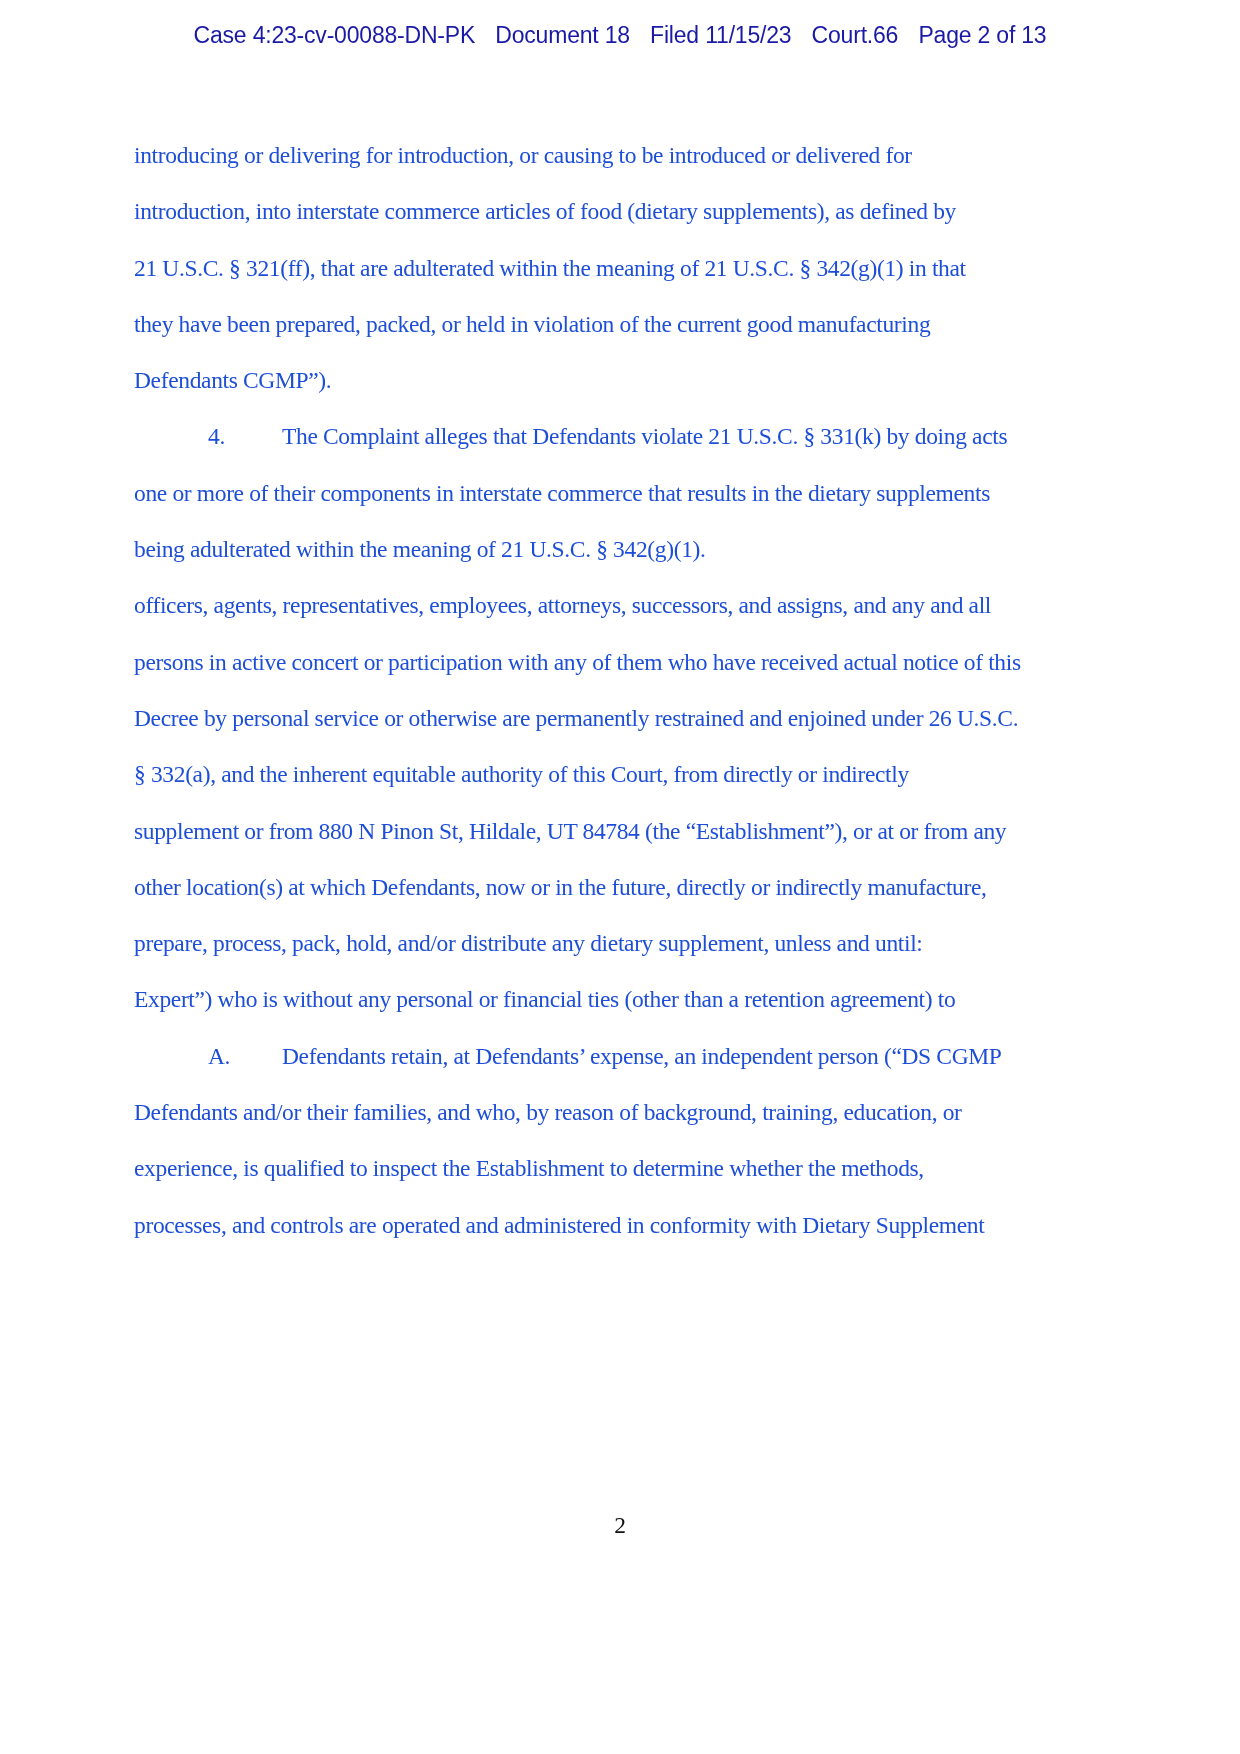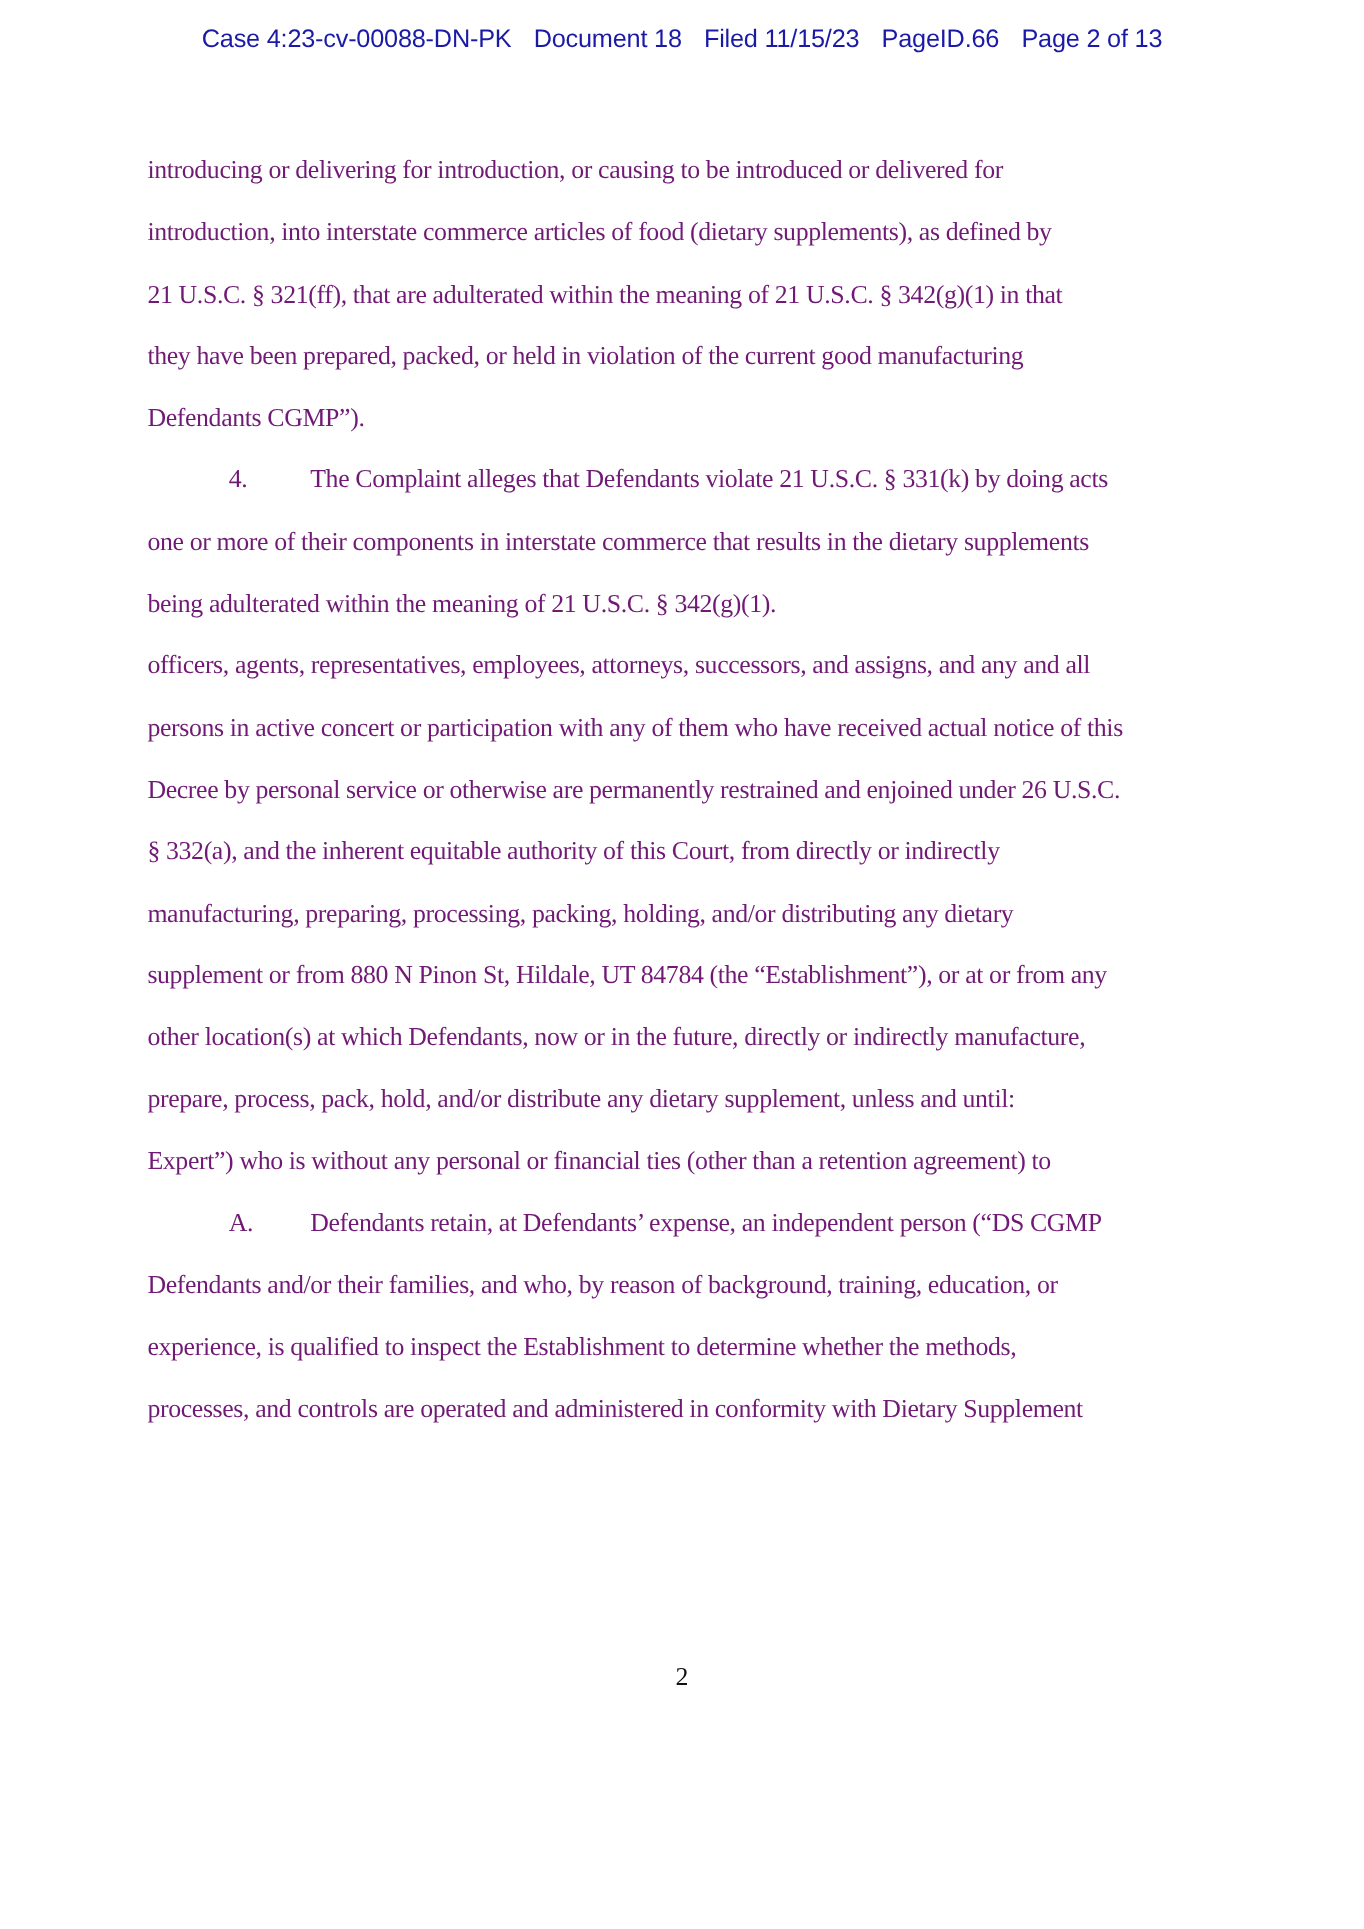--- a/index.html
+++ b/index.html
@@ -35,21 +35,21 @@
     .ecf-header span {
       margin: 0 7px;
     }
     .body-text {
       position: absolute;
       left: 134px;
       top: 135px;
       width: 980px;
       font-family: "Liberation Serif", serif;
       font-size: 23.5px;
-      color: #701a75;
+      color: #1d4ed8;
     }
     .line {
       height: 56.3px;
       line-height: 40px;
       white-space: nowrap;
       letter-spacing: -0.35px;
     }
     .line .num {
       display: inline-block;
       width: 74px;
@@ -68,38 +68,37 @@
   </style>
 </head>
 <body>
 
 <div class="page">
 
   <div class="ecf-header">
     <span>Case 4:23-cv-00088-DN-PK</span>
     <span>Document 18</span>
     <span>Filed 11/15/23</span>
-    <span>PageID.66</span>
+    <span>Court.66</span>
     <span>Page 2 of 13</span>
   </div>
 
   <div class="body-text">
     <div class="line"><span>introducing or delivering for introduction, or causing to be introduced or delivered for</span></div>
     <div class="line"><span>introduction, into interstate commerce articles of food (dietary supplements), as defined by</span></div>
     <div class="line"><span>21 U.S.C. § 321(ff), that are adulterated within the meaning of 21 U.S.C. § 342(g)(1) in that</span></div>
     <div class="line"><span>they have been prepared, packed, or held in violation of the current good manufacturing</span></div>
     <div class="line"><span>Defendants CGMP”).</span></div>
     <div class="line"><span class="num">4.</span><span>The Complaint alleges that Defendants violate 21 U.S.C. § 331(k) by doing acts</span></div>
     <div class="line"><span>one or more of their components in interstate commerce that results in the dietary supplements</span></div>
     <div class="line"><span>being adulterated within the meaning of 21 U.S.C. § 342(g)(1).</span></div>
     <div class="line"><span>officers, agents, representatives, employees, attorneys, successors, and assigns, and any and all</span></div>
     <div class="line"><span>persons in active concert or participation with any of them who have received actual notice of this</span></div>
     <div class="line"><span>Decree by personal service or otherwise are permanently restrained and enjoined under 26 U.S.C.</span></div>
     <div class="line"><span>§ 332(a), and the inherent equitable authority of this Court, from directly or indirectly</span></div>
-    <div class="line"><span>manufacturing, preparing, processing, packing, holding, and/or distributing any dietary</span></div>
     <div class="line"><span>supplement or from 880 N Pinon St, Hildale, UT 84784 (the “Establishment”), or at or from any</span></div>
     <div class="line"><span>other location(s) at which Defendants, now or in the future, directly or indirectly manufacture,</span></div>
     <div class="line"><span>prepare, process, pack, hold, and/or distribute any dietary supplement, unless and until:</span></div>
     <div class="line"><span>Expert”) who is without any personal or financial ties (other than a retention agreement) to</span></div>
     <div class="line"><span class="num">A.</span><span>Defendants retain, at Defendants’ expense, an independent person (“DS CGMP</span></div>
     <div class="line"><span>Defendants and/or their families, and who, by reason of background, training, education, or</span></div>
     <div class="line"><span>experience, is qualified to inspect the Establishment to determine whether the methods,</span></div>
     <div class="line"><span>processes, and controls are operated and administered in conformity with Dietary Supplement</span></div>
   </div>
 

